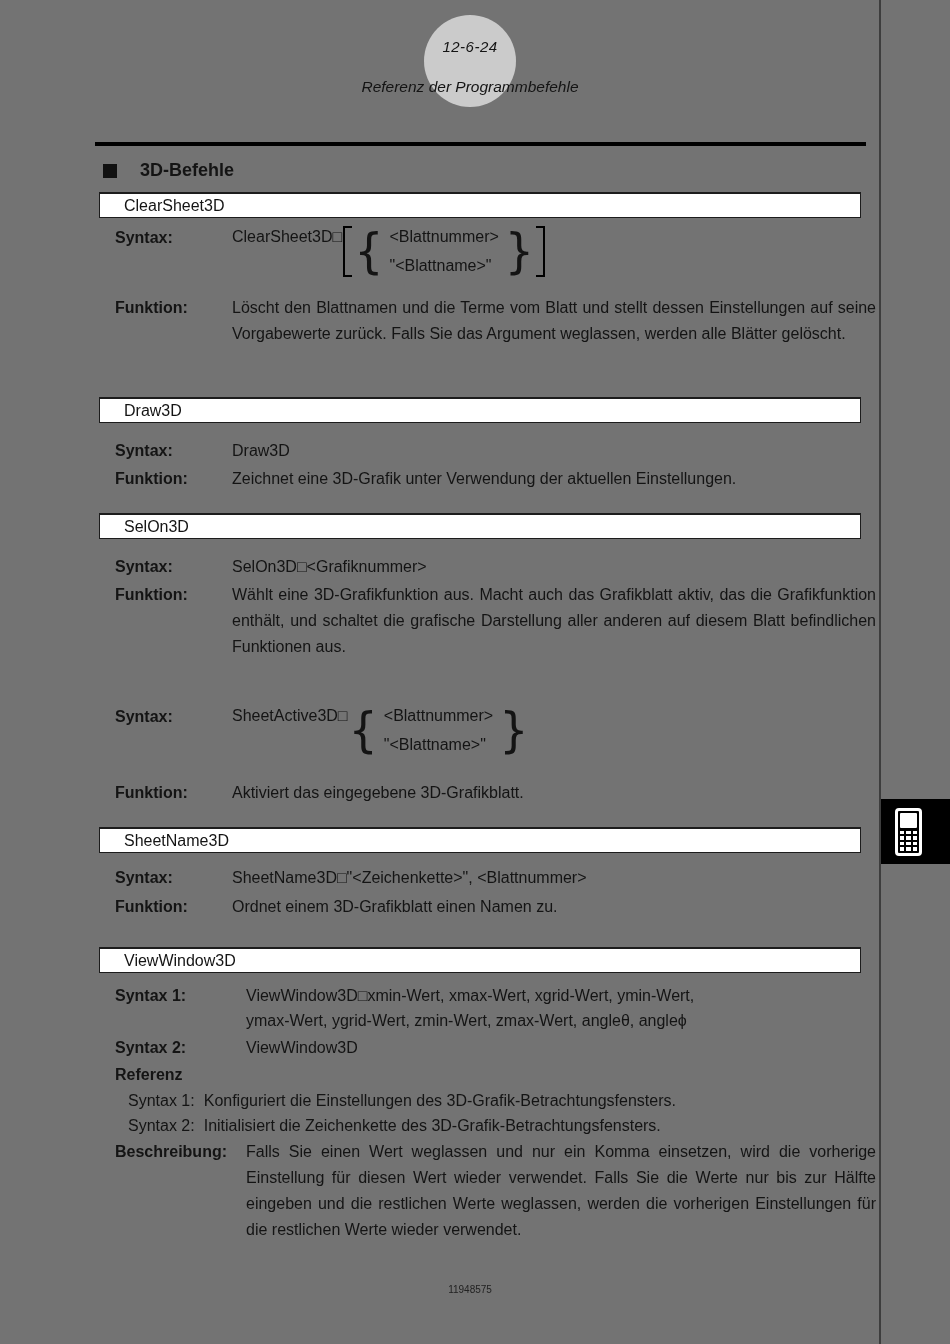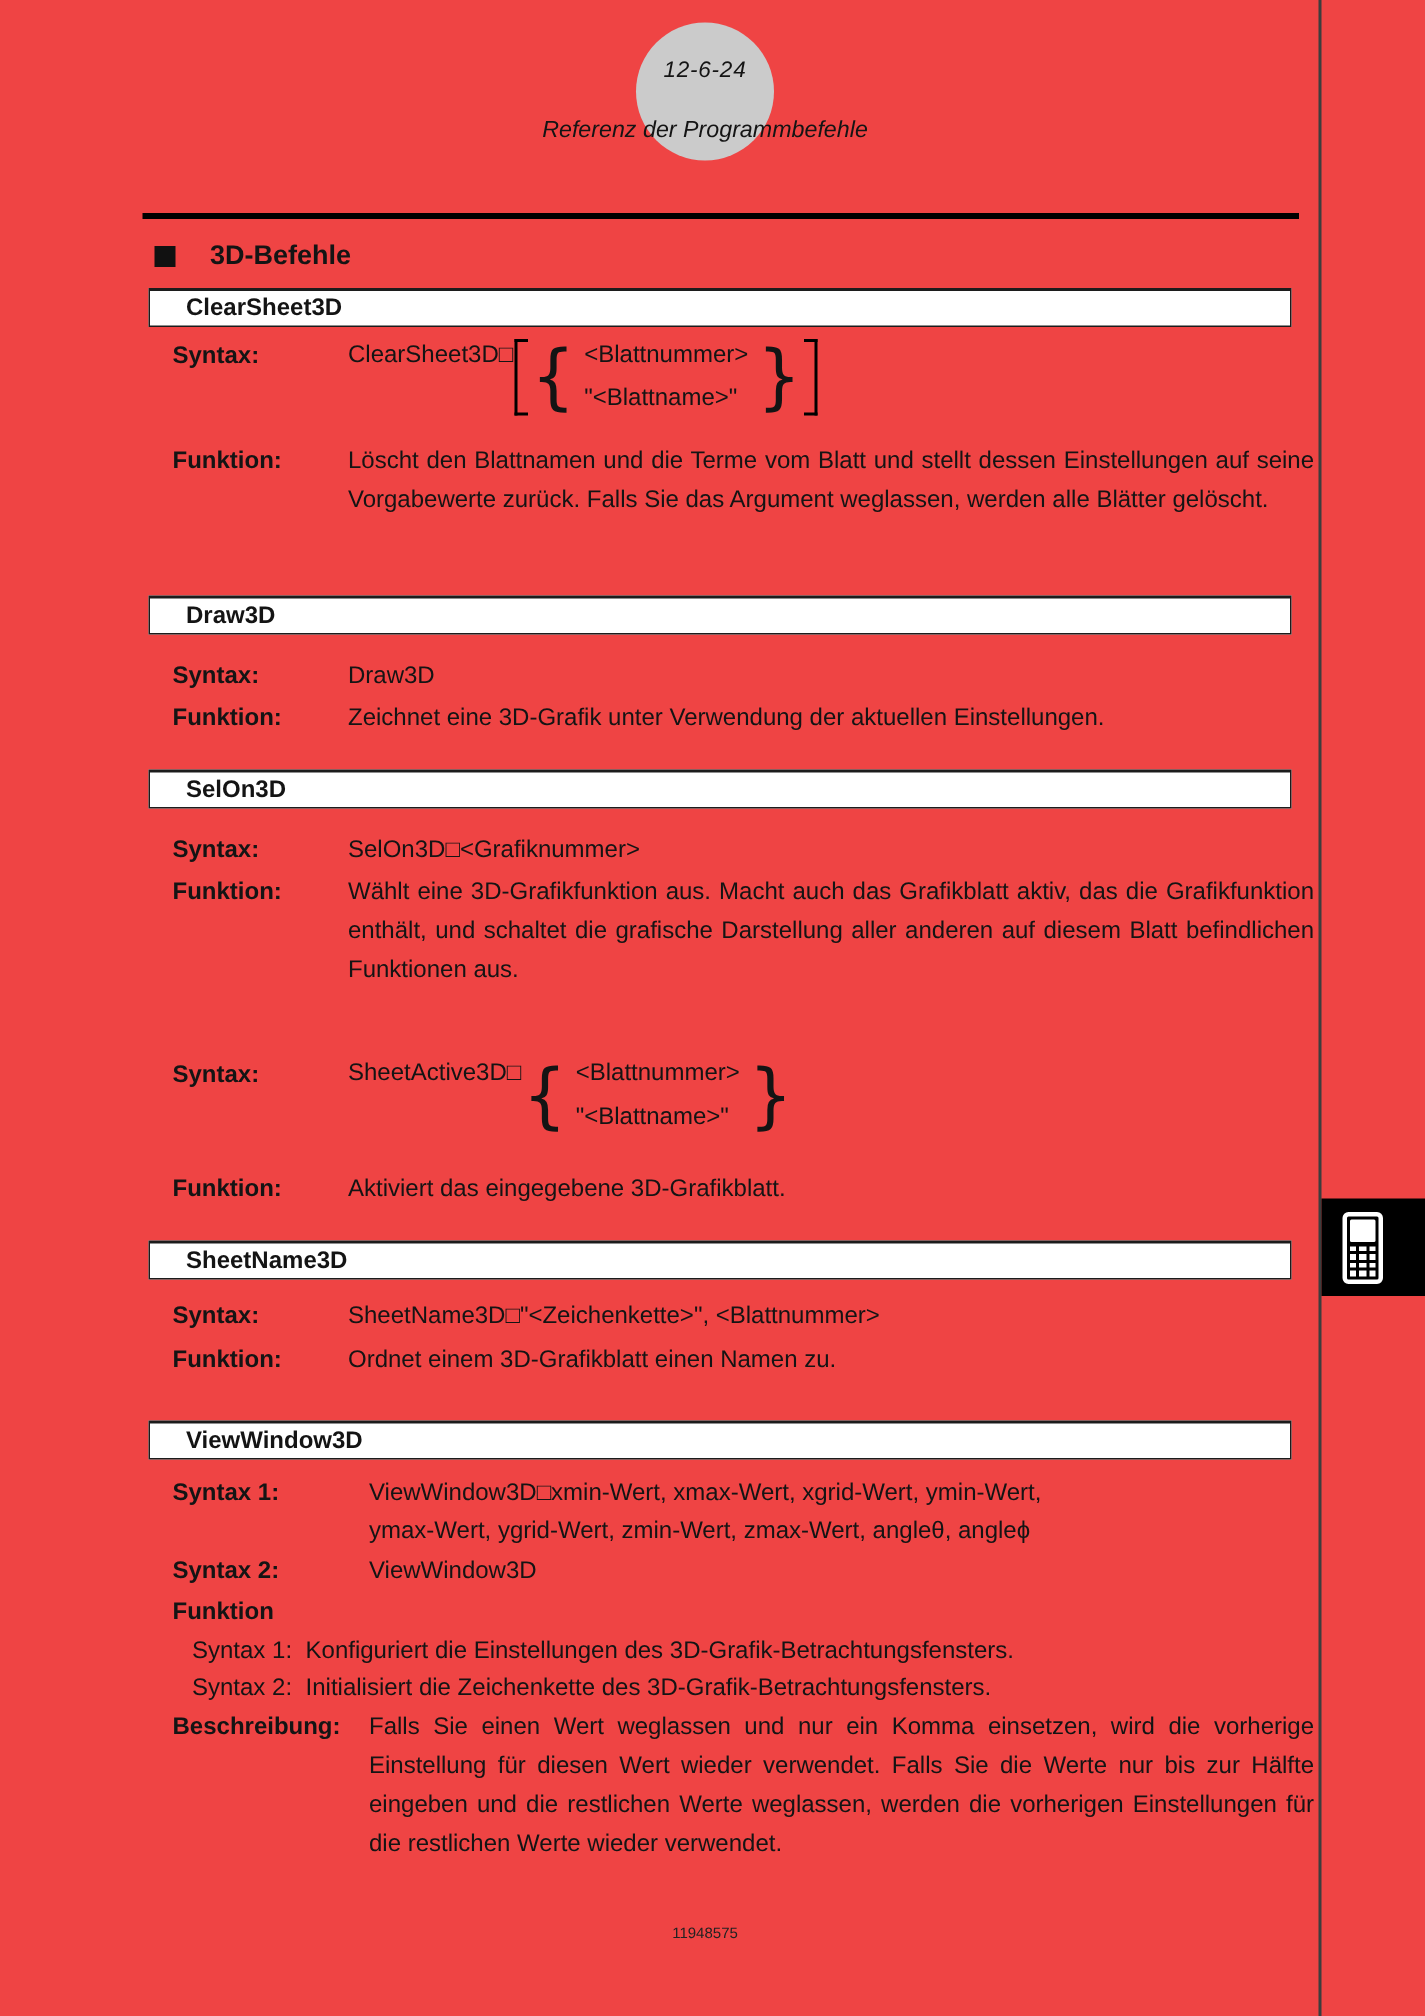--- a/index.html
+++ b/index.html
@@ -1,39 +1,39 @@
 <!DOCTYPE html>
 <html><head>
 <meta charset="utf-8">
 <style>
   * { margin:0; padding:0; box-sizing:border-box; }
   html,body { background:#ffffff; }
   body { font-family:"Liberation Sans","DejaVu Sans",sans-serif; color:#141414; }
-  .page { position:relative; width:950px; height:1344px; background:#ef4444; overflow:hidden; }
+  .page { position:relative; width:950px; height:1344px; background:#737373; overflow:hidden; }
 
   
   .header-circle { position:absolute; left:424px; top:15px; width:92px; height:92px;
                    border-radius:50%; background:#cbcbcb; }
   .header-text { position:absolute; left:0; top:38px; width:940px; text-align:center;
                  font-style:italic; z-index:2; }
   .header-text .pnum { font-size:15px; letter-spacing:0.5px; }
   .header-text .ptitle { font-size:15.5px; margin-top:23px; }
 
   
   .rule { position:absolute; left:95px; top:142px; width:771px; height:3.5px; background:#000; }
   .sec-heading { position:absolute; left:103px; top:160px; font-size:18px; font-weight:bold;
                  display:flex; align-items:center;gap:16px; }
   .sec-heading .sq { display:inline-block; width:14px; height:14px; background:#111;
                      margin-right:7px; }
 
   
   .cmdbox { position:absolute; left:99px; width:762px; height:26px;
             border:1.5px solid #1c1c1c; border-top-width:2px; background:#fff;
             display:flex; align-items:center; padding-left:24px;
-            font-size:16px; font-weight:bold; }
+            font-size:16px; font-weight:normal; }
 
   
   .row { position:absolute; left:115px; right:74px; display:flex; align-items:flex-start;
          font-size:16px; line-height:25px; }
   .lbl { width:117px; flex-shrink:0; font-weight:bold; }
   .lbl.wide { width:131px; }
   .content { flex:1; }
   .para { text-align:justify; line-height:26px; }
 
   
@@ -170,21 +170,21 @@
     <span class="lbl wide">Syntax 1:</span>
     <div class="content">
       <div>ViewWindow3D□xmin-Wert, xmax-Wert, xgrid-Wert, ymin-Wert,</div>
       <div>ymax-Wert, ygrid-Wert, zmin-Wert, zmax-Wert, angleθ, angleϕ</div>
     </div>
   </div>
   <div class="row" style="top:1035px">
     <span class="lbl wide">Syntax 2:</span>
     <div class="content">ViewWindow3D</div>
   </div>
-  <div class="fun-heading" style="top:1062px">Funktion</div>
+  <div class="fun-heading" style="top:1062px">Referenz</div>
   <div class="subitem" style="top:1088px">
     <span>Syntax 1:</span>
     <span>Konfiguriert die Einstellungen des 3D-Grafik-Betrachtungsfensters.</span>
   </div>
   <div class="subitem" style="top:1113px">
     <span>Syntax 2:</span>
     <span>Initialisiert die Zeichenkette des 3D-Grafik-Betrachtungsfensters.</span>
   </div>
   <div class="row" style="top:1139px">
     <span class="lbl wide">Beschreibung:</span>

